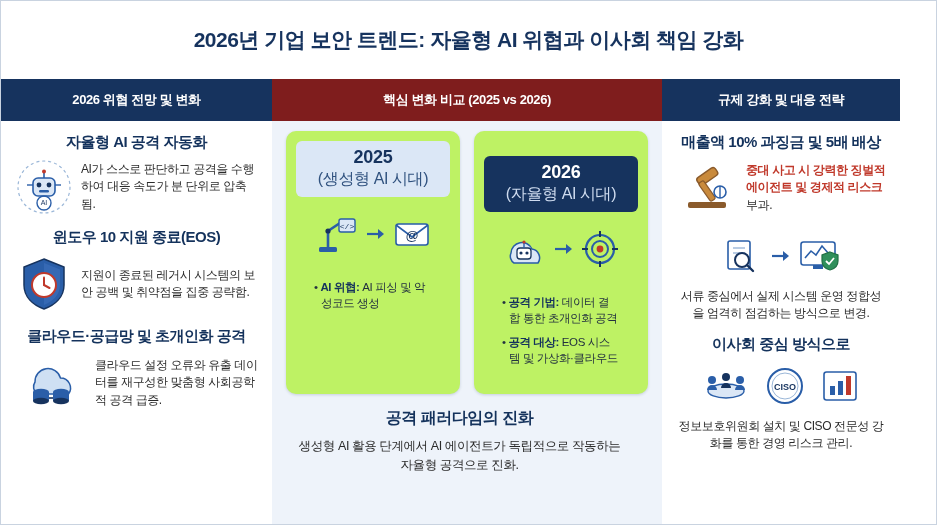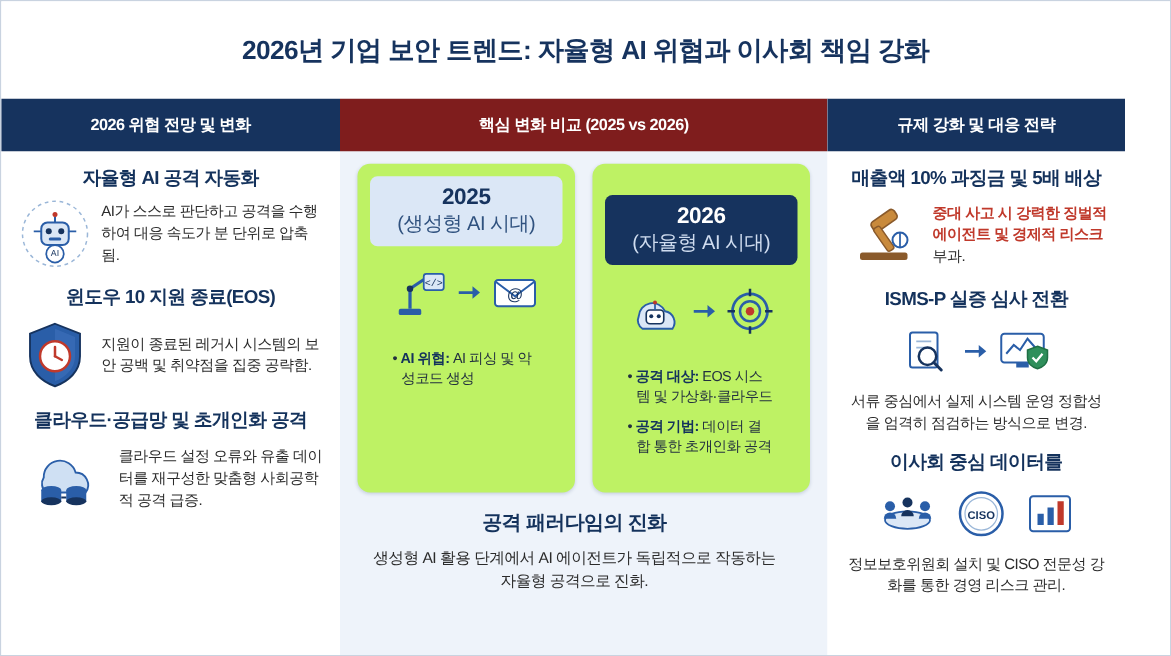--- a/index.html
+++ b/index.html
@@ -312,22 +312,22 @@
               <circle cx="21" cy="21" r="14" fill="none" stroke="#2a5ea8" stroke-width="2.2"></circle>
               <circle cx="21" cy="21" r="8" fill="none" stroke="#2a5ea8" stroke-width="2"></circle>
               <circle cx="21" cy="21" r="3.4" fill="#c0392b"></circle>
               <line x1="21" y1="3" x2="21" y2="9" stroke="#16335e" stroke-width="2"></line>
               <line x1="21" y1="33" x2="21" y2="39" stroke="#16335e" stroke-width="2"></line>
               <line x1="3" y1="21" x2="9" y2="21" stroke="#16335e" stroke-width="2"></line>
               <line x1="33" y1="21" x2="39" y2="21" stroke="#16335e" stroke-width="2"></line>
             </svg>
           </div>
           <ul class="card-list">
+            <li>• <b>공격 기법:</b> <span>데이터 결합 통한 초개인화 공격</span></li>
             <li>• <b>공격 대상:</b> <span>EOS 시스템 및 가상화·클라우드</span></li>
-            <li>• <b>공격 기법:</b> <span>데이터 결합 통한 초개인화 공격</span></li>
           </ul>
         </div>
       </div>
 
       <div class="mid-footer">
         <div class="mid-footer-title">공격 패러다임의 진화</div>
         <div class="mid-footer-desc">생성형 AI 활용 단계에서 AI 에이전트가 독립적으로 작동하는 자율형 공격으로 진화.</div>
       </div>
     </div>
 
@@ -345,21 +345,20 @@
                 <rect x="28" y="22" width="6" height="22" rx="2" fill="#c98a3c" stroke="#8a5a2b" stroke-width="1.2" transform="rotate(-35 31 33)"></rect>
                 <circle cx="44" cy="34" r="6" fill="none" stroke="#2a5ea8" stroke-width="1.6"></circle>
                 <line x1="44" y1="28" x2="44" y2="40" stroke="#2a5ea8" stroke-width="1.4"></line>
               </svg>
             </div>
             <div class="block-desc"><span class="desc-em">중대 사고 시 강력한 징벌적 에이전트 및 경제적 리스크</span><span> 부과.</span></div>
           </div>
         </div>
 
         <div class="block">
-          <div class="block-title">ISMS-P 실증 심사 전환</div>
           <div class="card-visual" style="height:52px">
             <svg width="46" height="46" viewBox="0 0 46 46">
               <rect x="10" y="8" width="22" height="28" rx="2" fill="#ffffff" stroke="#2a5ea8" stroke-width="1.6"></rect>
               <line x1="15" y1="15" x2="27" y2="15" stroke="#9bb7d8" stroke-width="1.4"></line>
               <line x1="15" y1="20" x2="27" y2="20" stroke="#9bb7d8" stroke-width="1.4"></line>
               <circle cx="24" cy="27" r="7" fill="none" stroke="#16335e" stroke-width="2"></circle>
               <line x1="29" y1="32" x2="35" y2="38" stroke="#16335e" stroke-width="2.4" stroke-linecap="round"></line>
             </svg>
             <svg width="20" height="20" viewBox="0 0 20 20">
               <line x1="2" y1="10" x2="14" y2="10" stroke="#2a5ea8" stroke-width="2.2"></line>
@@ -370,21 +369,21 @@
               <polyline points="9,24 15,17 20,21 26,12 33,20" fill="none" stroke="#2a5ea8" stroke-width="1.6"></polyline>
               <rect x="17" y="31" width="10" height="4" fill="#2a5ea8"></rect>
               <path d="M34 18 L42 21 V27 C42 32 38 35 34 36 C30 35 26 32 26 27 V21 Z" fill="#2f8f5b" stroke="#1f6f44" stroke-width="1.2"></path>
               <polyline points="30,27 33,30 38,24" fill="none" stroke="#ffffff" stroke-width="1.8"></polyline>
             </svg>
           </div>
           <div class="block-desc center">서류 중심에서 실제 시스템 운영 정합성을 엄격히 점검하는 방식으로 변경.</div>
         </div>
 
         <div class="block">
-          <div class="block-title">이사회 중심 데이터를</div>
+          <div class="block-title">이사회 중심 방식으로</div>
           <div class="card-visual" style="height:52px; gap:10px">
             <svg width="52" height="46" viewBox="0 0 52 46">
               <ellipse cx="26" cy="28" rx="18" ry="7" fill="#dbe7f6" stroke="#2a5ea8" stroke-width="1.4"></ellipse>
               <circle cx="12" cy="17" r="4" fill="#2a5ea8"></circle>
               <circle cx="26" cy="14" r="4" fill="#16335e"></circle>
               <circle cx="40" cy="17" r="4" fill="#2a5ea8"></circle>
               <path d="M7 27 a5 5 0 0 1 10 0 Z" fill="#2a5ea8"></path>
               <path d="M21 25 a5 5 0 0 1 10 0 Z" fill="#16335e"></path>
               <path d="M35 27 a5 5 0 0 1 10 0 Z" fill="#2a5ea8"></path>
             </svg>

